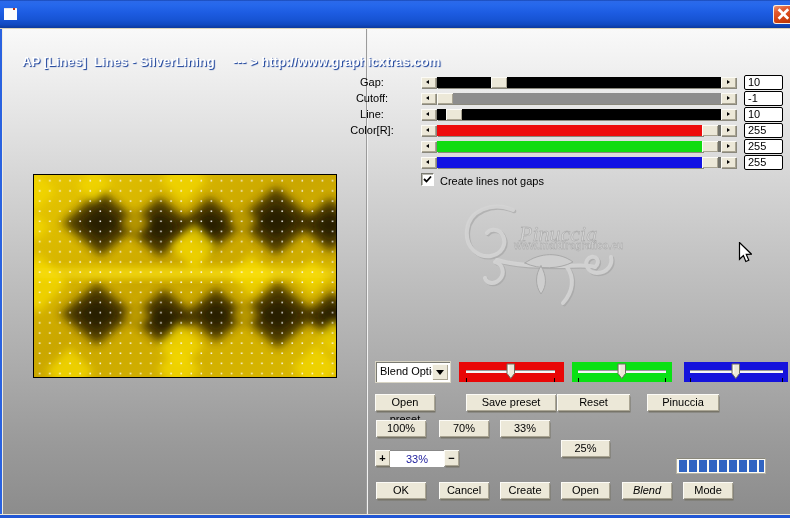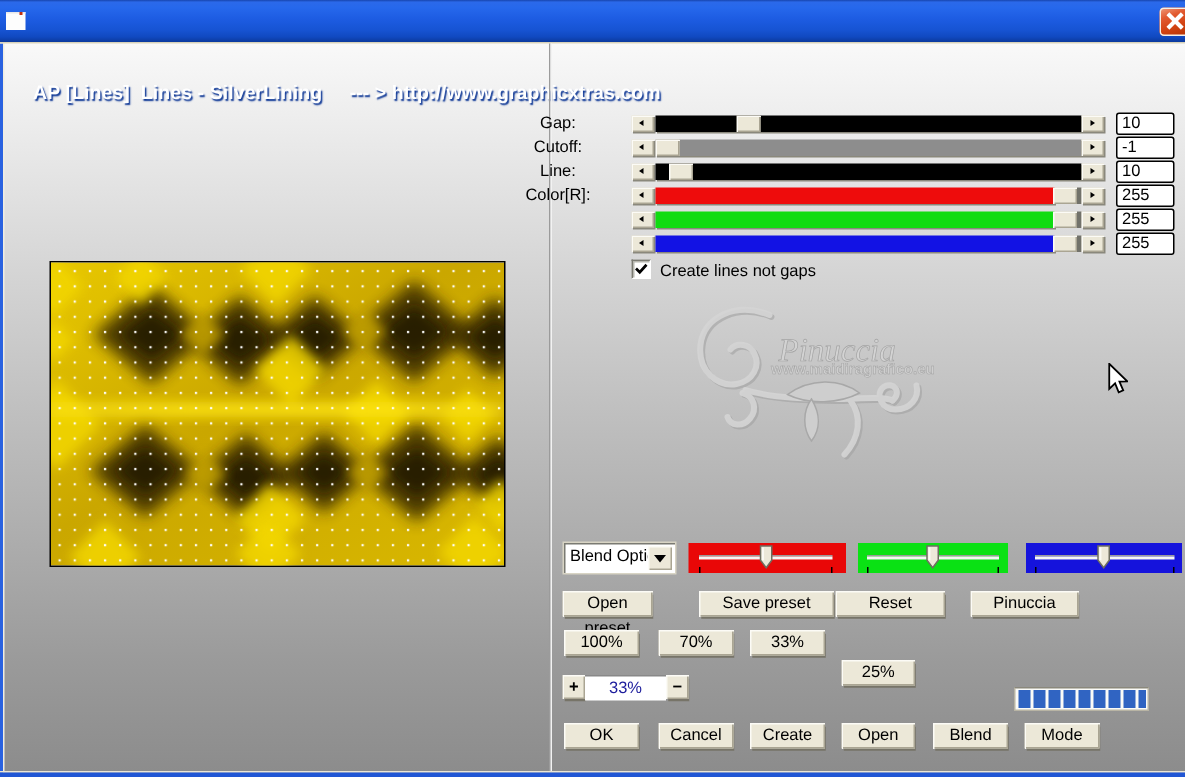--- a/index.html
+++ b/index.html
@@ -296,19 +296,19 @@
     <div class="abs" style="left:52px;top:1px;width:8px;height:12px;background:#3064c2;"></div>
     <div class="abs" style="left:62px;top:1px;width:8px;height:12px;background:#3064c2;"></div>
     <div class="abs" style="left:72px;top:1px;width:8px;height:12px;background:#3064c2;"></div>
     <div class="abs" style="left:82px;top:1px;width:5px;height:12px;background:#3064c2;"></div>
   </div>
 
   <div class="btn" style="left:376px;top:482px;width:50px;">OK</div>
   <div class="btn" style="left:439px;top:482px;width:50px;">Cancel</div>
   <div class="btn" style="left:500px;top:482px;width:50px;">Create</div>
   <div class="btn" style="left:561px;top:482px;width:49px;">Open</div>
-  <div class="btn" style="left:622px;top:482px;width:50px;">Blend</div>
+  <div class="btn" style="left:622px;top:482px;width:50px;font-style:italic;">Blend</div>
   <div class="btn" style="left:683px;top:482px;width:50px;">Mode</div>
 
   <svg class="abs" style="left:738px;top:242px;" width="14" height="22" viewBox="0 0 14 22">
     <polygon points="1.5,0.5 1.5,17.3 5.4,13.6 7.8,19.5 10.8,18.2 8.3,12.4 13.5,12.2" fill="#fff" stroke="#000" stroke-width="1.2"></polygon>
   </svg>
 </div>
 
 </body></html>

